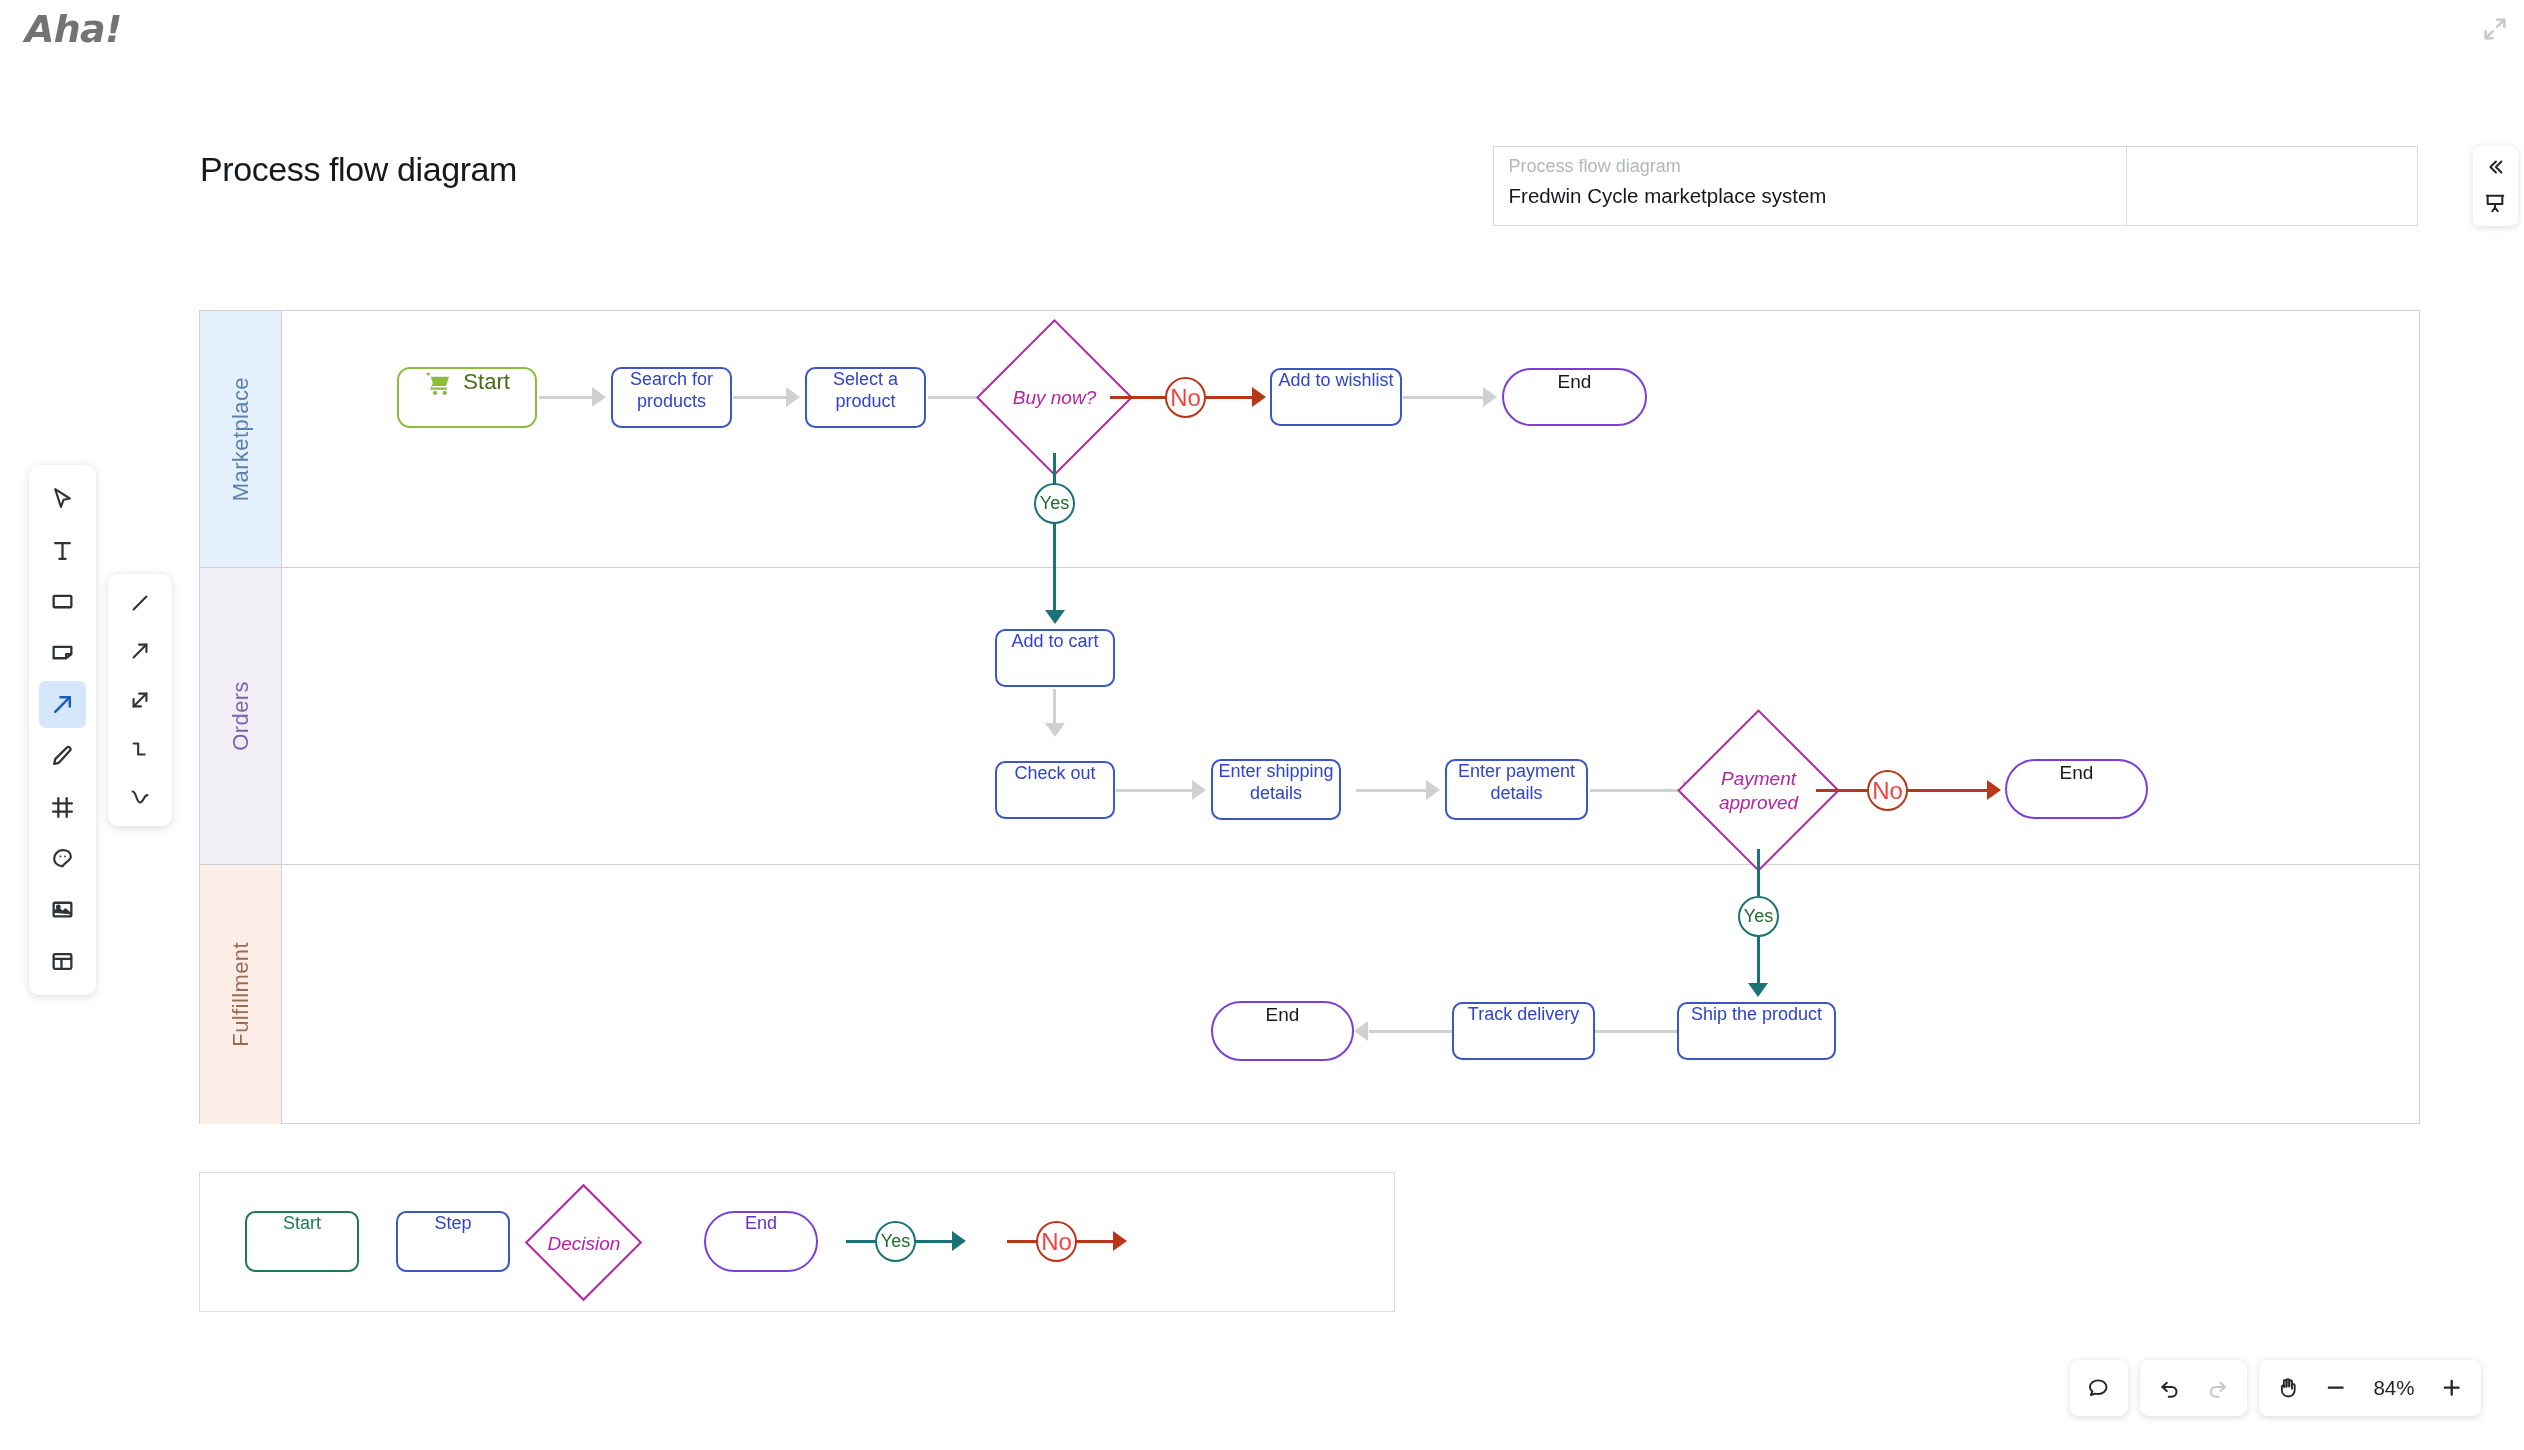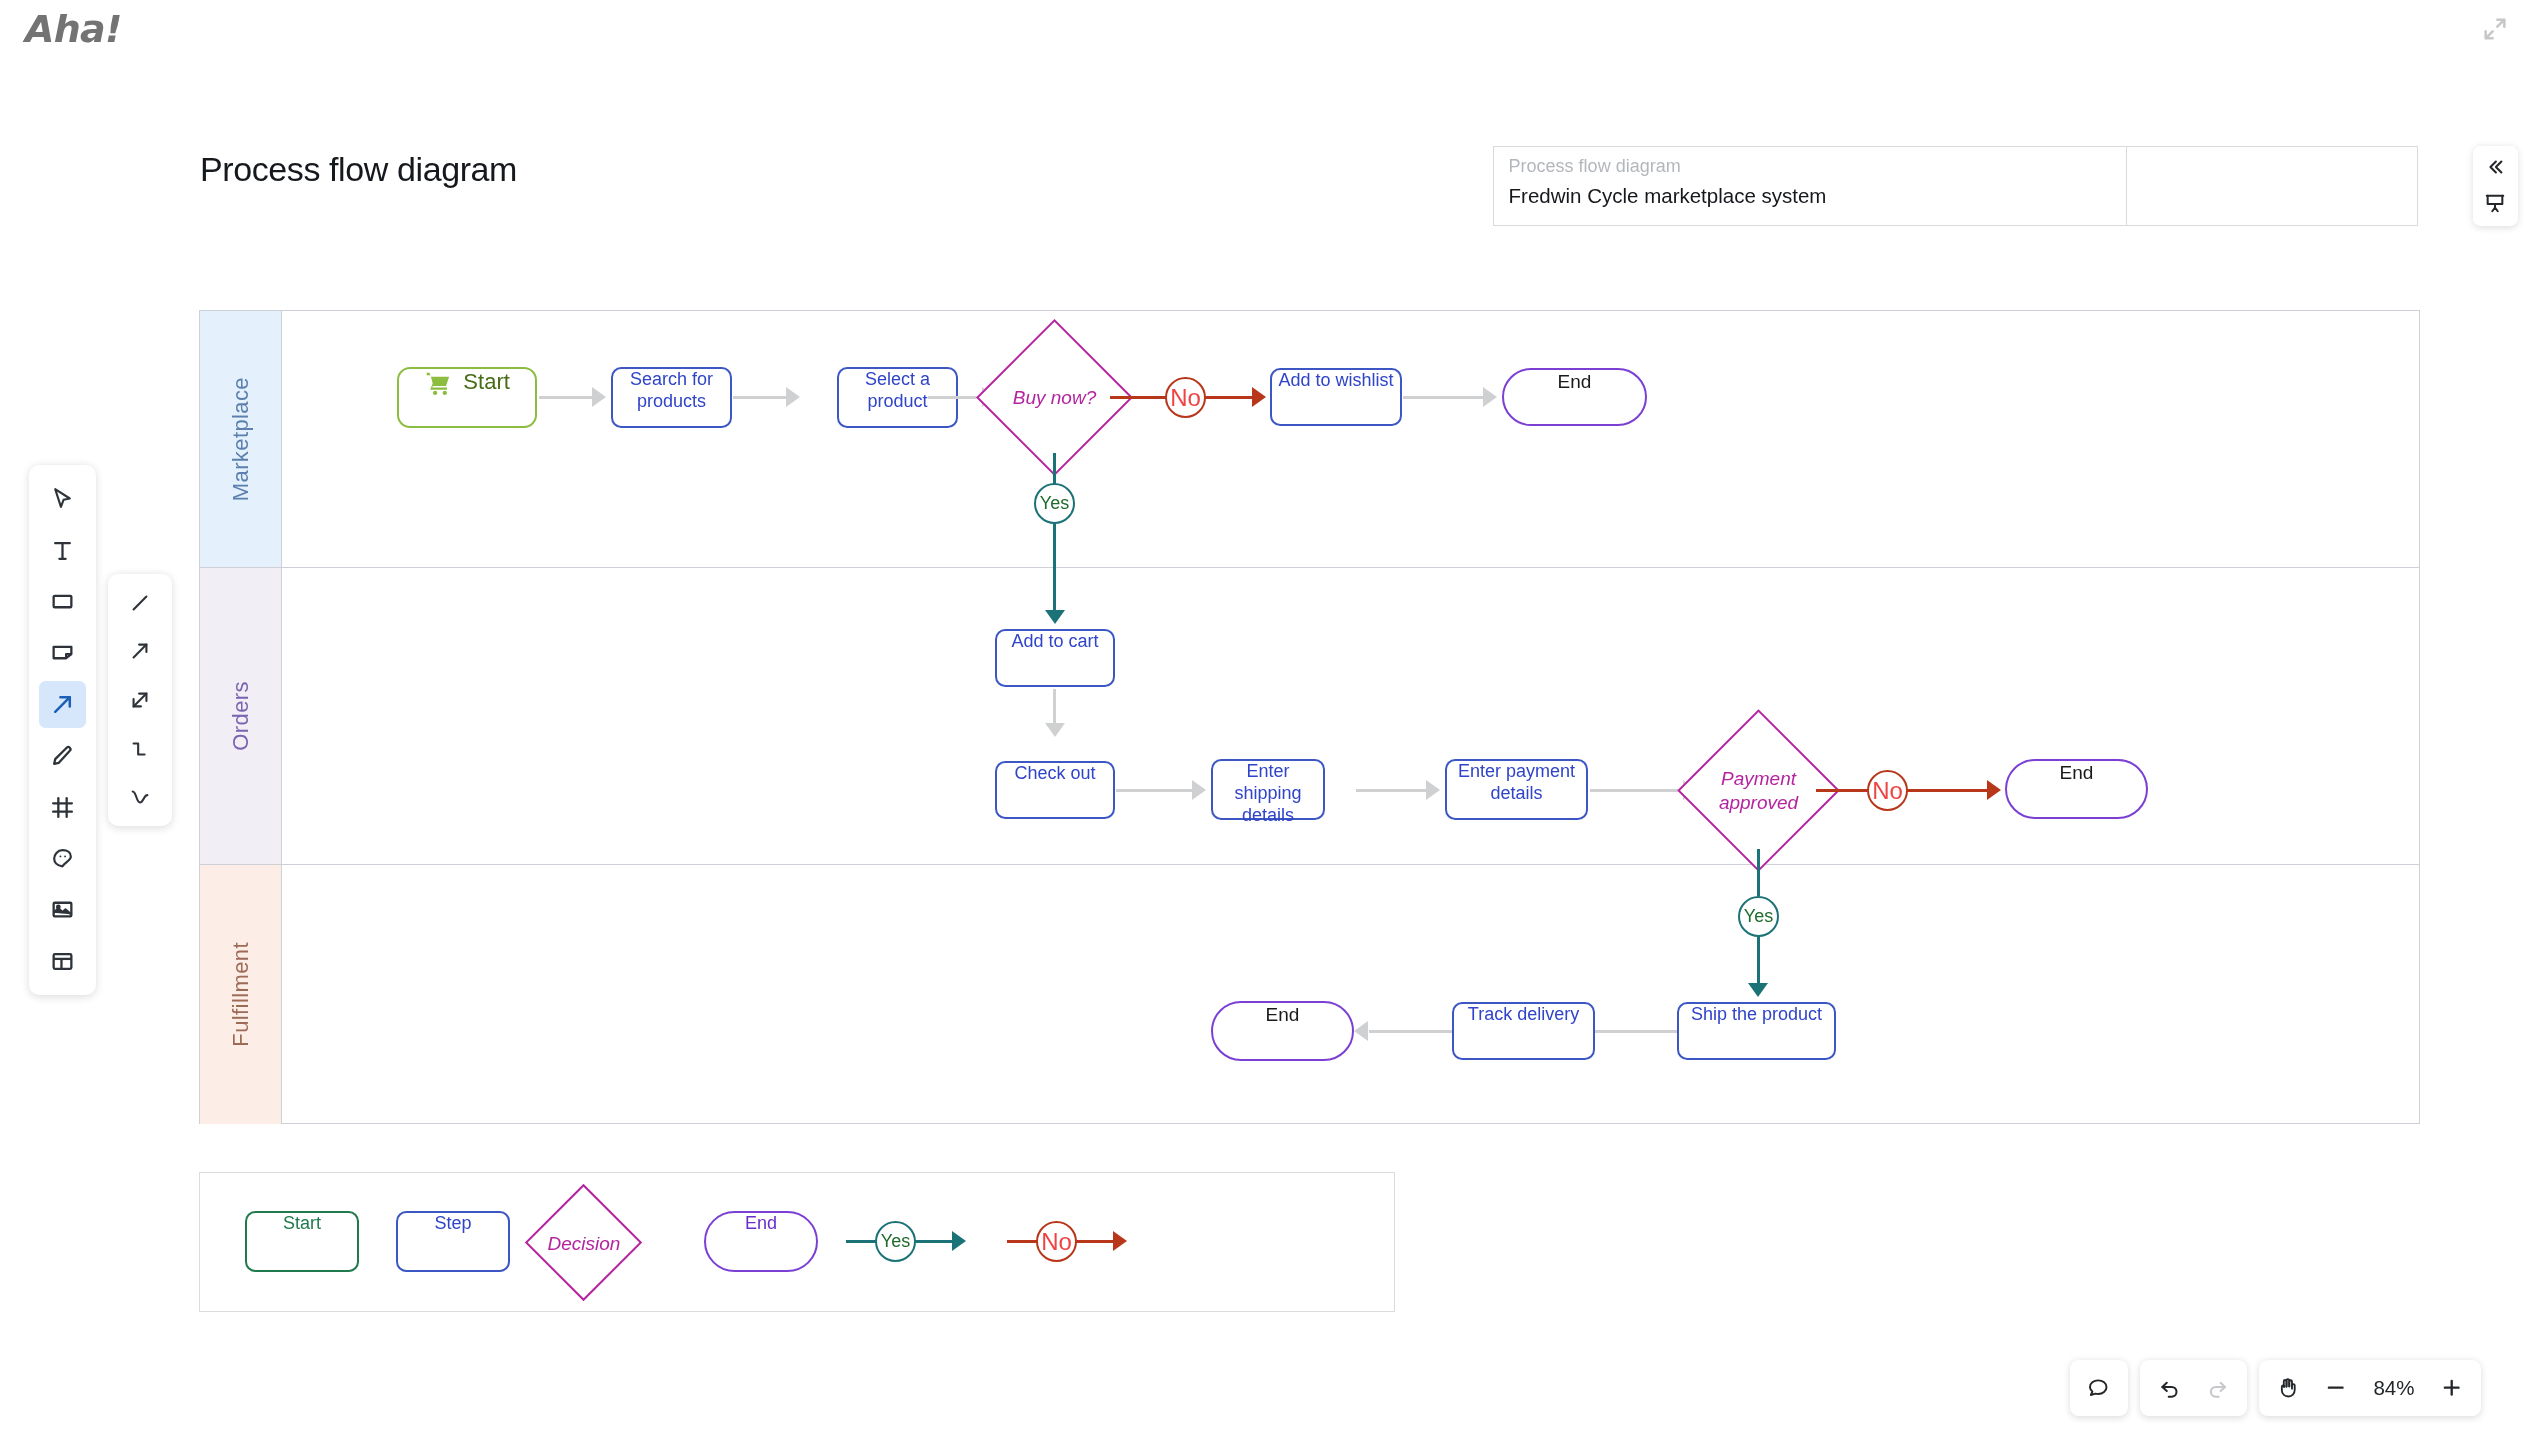--- a/index.html
+++ b/index.html
@@ -339,21 +339,21 @@
       </div>
 
       <div class="conn h c-gray" style="left:257px; top:85px; width:53px;"></div>
       <div class="arrow right a-gray" style="left:310px; top:76px;"></div>
 
       <div class="node node-step" style="left:329px; top:56px; width:121px; height:61px;">Search for products</div>
 
       <div class="conn h c-gray" style="left:451px; top:85px; width:53px;"></div>
       <div class="arrow right a-gray" style="left:504px; top:76px;"></div>
 
-      <div class="node node-step" style="left:523px; top:56px; width:121px; height:61px;margin-left:32px;">Select a product</div>
+      <div class="node node-step" style="left:523px; top:56px; width:121px; height:61px;">Select a product</div>
 
       <div class="conn h c-gray" style="left:646px; top:85px; width:54px;"></div>
       <div class="arrow right a-gray" style="left:700px; top:76px;"></div>
 
       <div class="diamond" style="left:717px; top:31px; width:111px; height:111px;">
         <div class="dshape"></div>
         <div class="dtext">Buy now?</div>
       </div>
 
       <div class="conn h c-red" style="left:828px; top:85px; width:76px;"></div>
@@ -386,21 +386,21 @@
       <div class="node node-step" style="left:713px; top:61px; width:120px; height:58px;">Add to cart</div>
 
       <div class="conn v c-gray" style="left:771px; top:121px; height:35px;"></div>
       <div class="arrow down a-gray" style="left:763px; top:155px;"></div>
 
       <div class="node node-step" style="left:713px; top:193px; width:120px; height:58px;">Check out</div>
 
       <div class="conn h c-gray" style="left:834px; top:221px; width:76px;"></div>
       <div class="arrow right a-gray" style="left:910px; top:212px;"></div>
 
-      <div class="node node-step" style="left:929px; top:191px; width:114px; height:61px;">Enter shipping details</div>
+      <div class="node node-step" style="left:929px; top:191px; width:130px; height:61px;">Enter shipping details</div>
 
       <div class="conn h c-gray" style="left:1074px; top:221px; width:70px;"></div>
       <div class="arrow right a-gray" style="left:1144px; top:212px;"></div>
 
       <div class="node node-step" style="left:1163px; top:191px; width:143px; height:61px;">Enter payment details</div>
 
       <div class="conn h c-gray" style="left:1308px; top:221px; width:94px;"></div>
       <div class="arrow right a-gray" style="left:1401px; top:212px;"></div>
 
       <div class="diamond" style="left:1419px; top:165px; width:115px; height:115px;">

